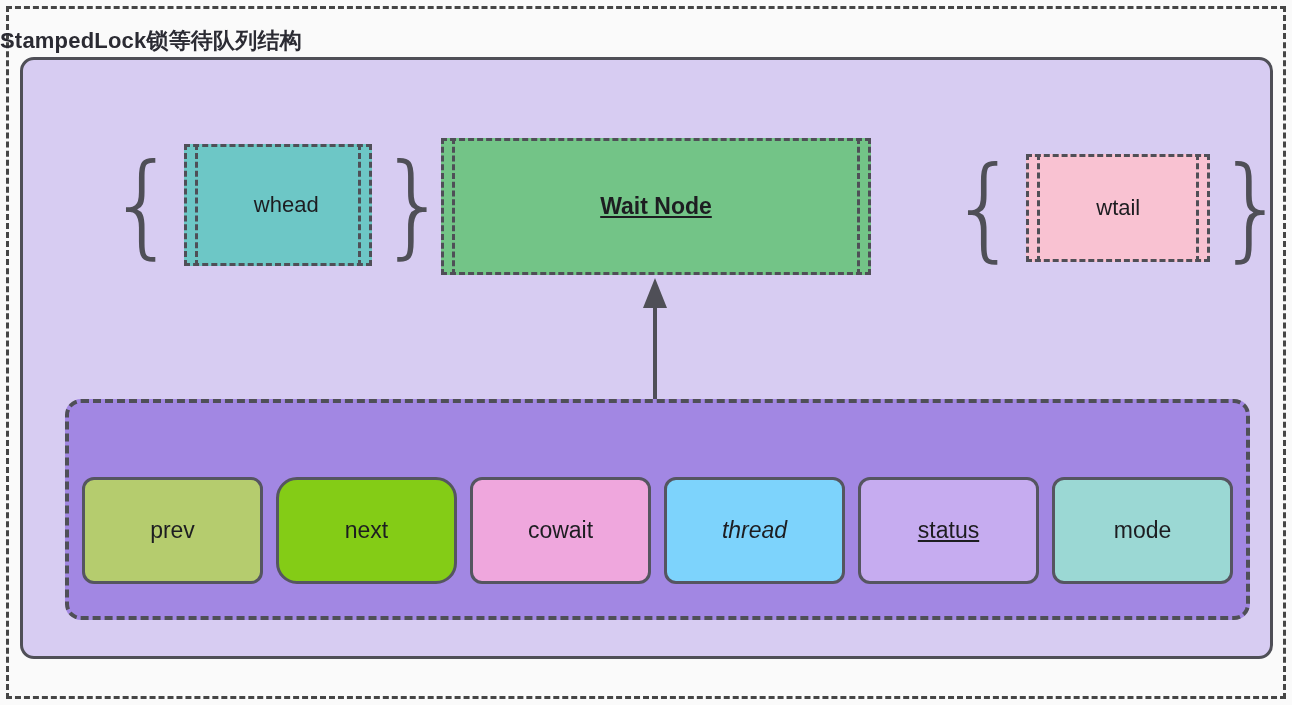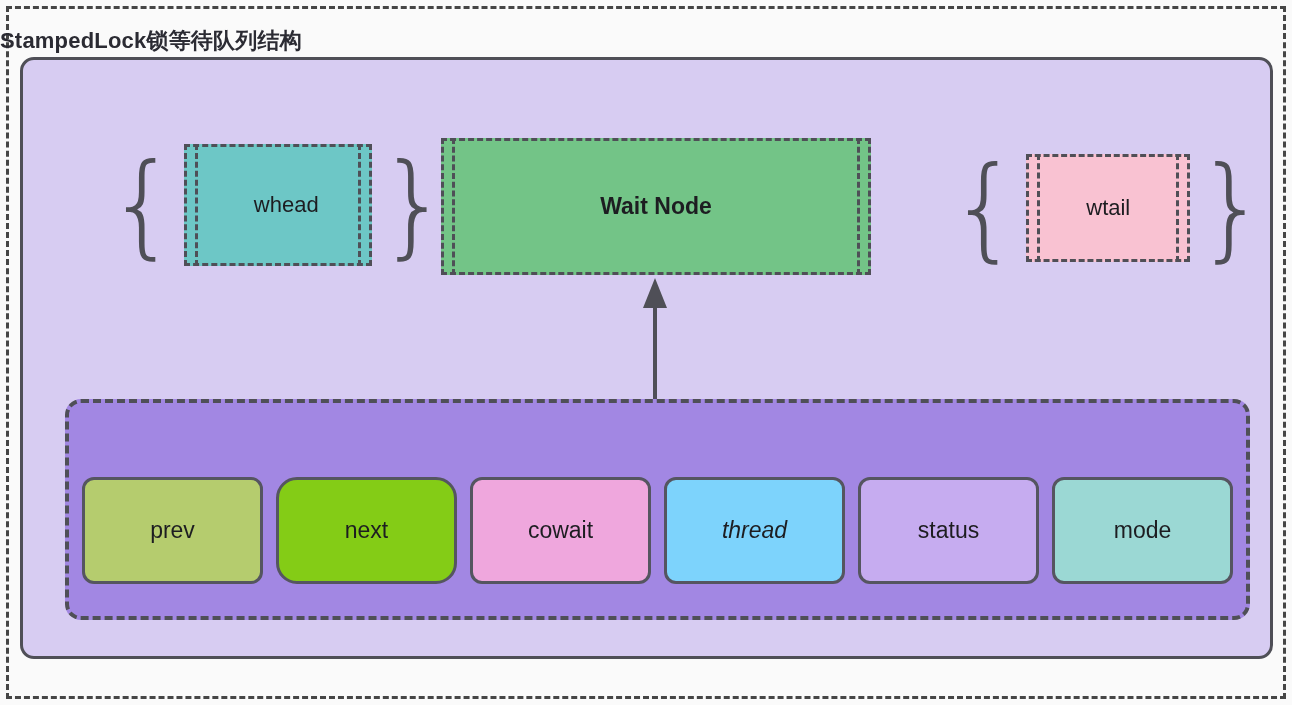--- a/index.html
+++ b/index.html
@@ -108,38 +108,39 @@
   #whead-group { left: 84px; top: 84px; }
   #whead-box {
     width: 188px;
     height: 122px;
     background: #6dc7c6;
   }
 
   
   #wtail-group { left: 926px; top: 94px; }
   #wtail-box {
-    width: 164px;
+    width: 184px;
     height: 108px;
     background: #f9c2d2;
   }
 
   
   #waitnode-box {
     position: absolute;
     left: 418px;
     top: 78px;
     width: 430px;
     height: 137px;
     background: #73c487;
   }
   #waitnode-box > .label {
     font-size: 23px;
     font-weight: bold;
     color: #1d1d21;
+    text-decoration: underline;
   }
 
   
   .arrow {
     position: absolute;
     left: 614px;
     top: 214px;
     width: 36px;
     height: 128px;
   }
@@ -220,21 +221,21 @@
         </div>
         <div class="field-box" style="background: #84cc16; border-radius: 21px;">
           <span>next</span>
         </div>
         <div class="field-box" style="background: rgb(239, 167, 221);">
           <span>cowait</span>
         </div>
         <div class="field-box" style="background: #7dd3fc; font-style: italic;">
           <span>thread</span>
         </div>
-        <div class="field-box" style="background: rgb(198, 172, 240);">
+        <div class="field-box" style="background: rgb(198, 172, 240); text-decoration: underline;">
           <span>status</span>
         </div>
         <div class="field-box" style="background: rgb(155, 216, 212);">
           <span>mode</span>
         </div>
       </div>
     </div>
 
   </div>
 </div>

